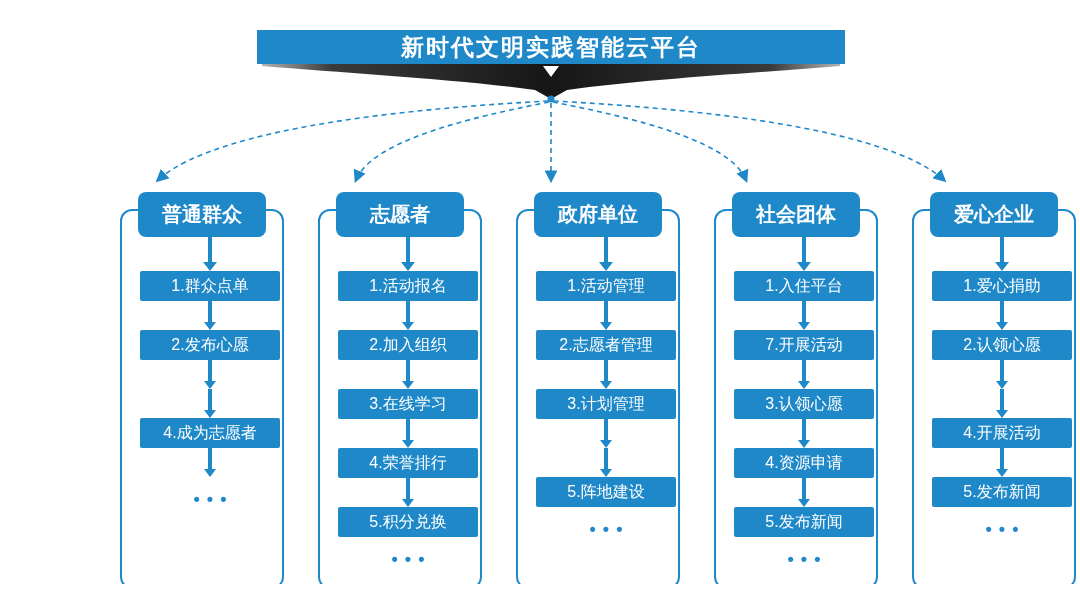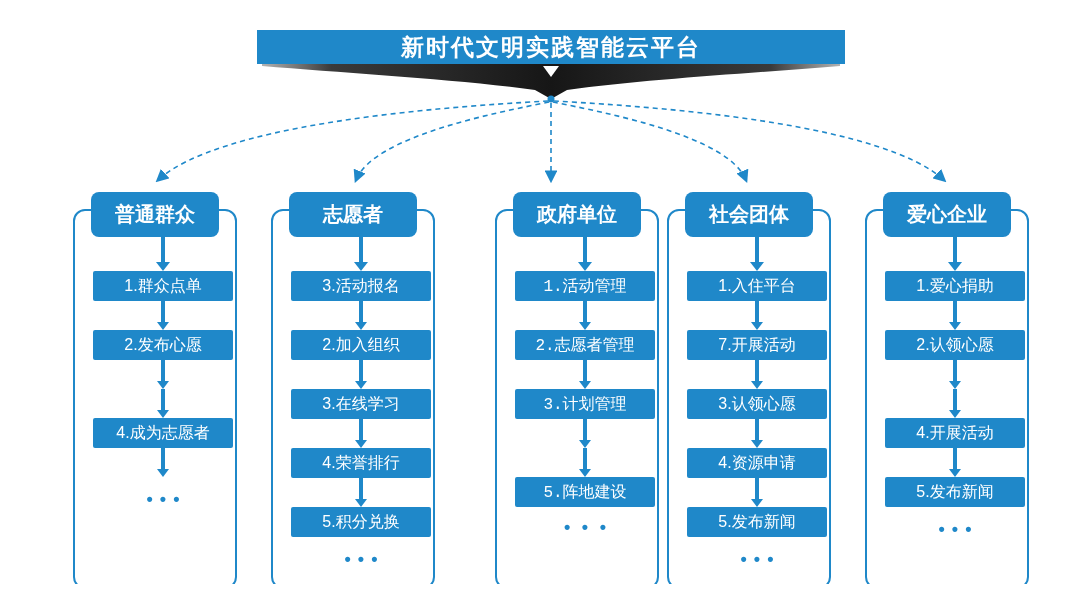--- a/index.html
+++ b/index.html
@@ -16,21 +16,21 @@
     color:#ffffff;font-size:23px;font-weight:bold;letter-spacing:2px;white-space:nowrap;
   }
 
   
   svg.deco{position:absolute;left:0;top:0;z-index:2;pointer-events:none;}
 
   
   .column{
     position:absolute;top:209px;width:164px;height:380px;
     border:2px solid #1f88c9;border-radius:12px;background:#ffffff;
-    box-sizing:border-box;z-index:4;
+    box-sizing:border-box;z-index:4;margin-left:47px;
   }
   .col-header{
     position:absolute;top:-19px;left:50%;transform:translateX(-50%);
     width:128px;height:45px;background:#1f88c9;border-radius:8px;
     display:flex;align-items:center;justify-content:center;
     color:#fff;font-size:20px;font-weight:bold;white-space:nowrap;z-index:5;
   }
   .flow{
     display:flex;flex-direction:column;align-items:center;
     padding-top:26px;height:100%;box-sizing:border-box;padding-left:16px;
@@ -47,21 +47,21 @@
     border-top:9px solid #1f88c9;
   }
   .arrow.first{height:34px;}
   .arrow.mid{height:29px;}
   .arrow.mid .head{border-left-width:6px;border-right-width:6px;border-top-width:8px;}
   .dots{
     margin-top:12px;color:#1f88c9;font-size:18px;font-weight:bold;
     letter-spacing:7px;line-height:20px;text-indent:7px;
   }
   
-  .c0{left:73px;}.c1{left:271px;}.c2{left:495px;font-family:Liberation Mono, monospace;}.c3{left:667px;}.c4{left:865px;}
+  .c0{left:73px;}.c1{left:271px;}.c2{left:469px;}.c3{left:667px;}.c4{left:865px;}
 </style>
 </head>
 <body>
 
 <div class="stage">
 
   <div class="banner">
     <span class="banner-title">新时代文明实践智能云平台</span>
   </div>
 
@@ -120,21 +120,21 @@
     </div>
   </div>
 
   <div class="column c1">
     <div class="col-header">志愿者</div>
     <div class="flow">
       <div class="arrow first">
           <div class="stem"></div>
           <div class="head"></div>
         </div>
-      <div class="step">3.活动报名</div>
+      <div class="step">1.活动报名</div>
       <div class="arrow mid">
           <div class="stem"></div>
           <div class="head"></div>
         </div>
       <div class="step">2.加入组织</div>
       <div class="arrow mid">
           <div class="stem"></div>
           <div class="head"></div>
         </div>
       <div class="step">3.在线学习</div>

